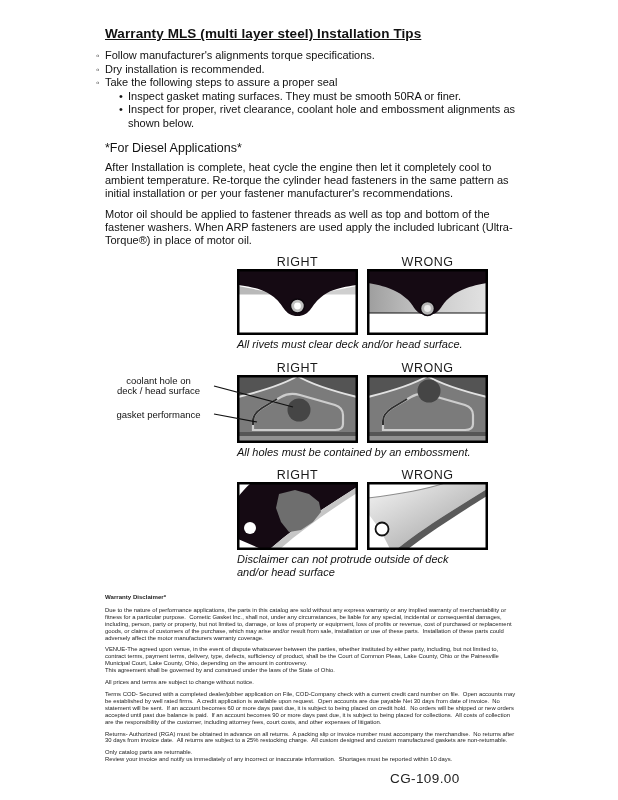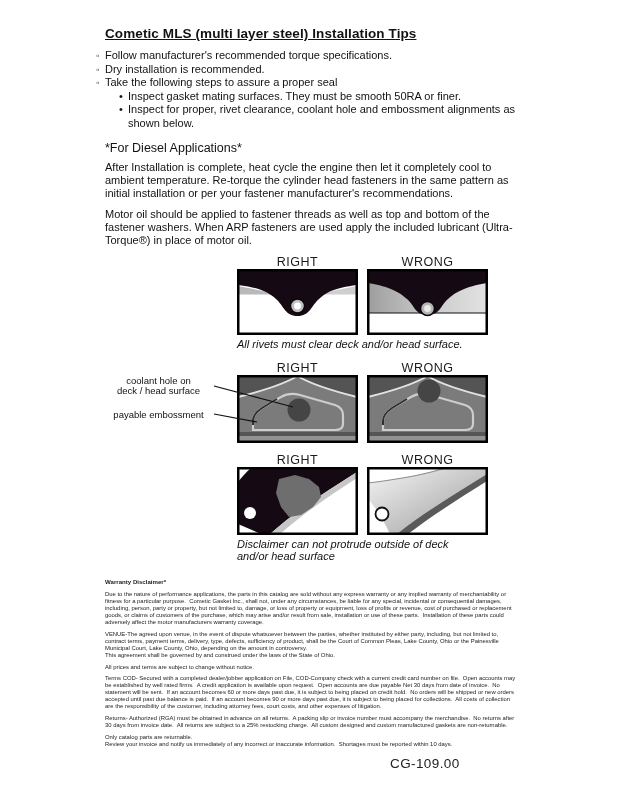--- a/index.html
+++ b/index.html
@@ -36,24 +36,24 @@
   .disclaimer .dhead { font-weight:bold; margin-bottom:6px; font-size:6.1px; }
   .disclaimer p { margin-bottom:5px; white-space:pre-wrap; }
 
   .footer-code { margin:8px 0 0 285px; font-size:13.5px; letter-spacing:.4px; color:#222; }
 </style>
 </head>
 <body>
 
 <div class="doc">
 
-  <h1 class="title">Cometic MLS (multi layer steel) Installation Tips</h1>
+  <h1 class="title">Warranty MLS (multi layer steel) Installation Tips</h1>
 
   <ul class="tips">
-    <li><span class="marker">◦</span><span>Follow manufacturer's recommended torque specifications.</span></li>
+    <li><span class="marker">◦</span><span>Follow manufacturer's alignments torque specifications.</span></li>
     <li><span class="marker">◦</span><span>Dry installation is recommended.</span></li>
     <li><span class="marker">◦</span><span>Take the following steps to assure a proper seal</span></li>
     <li class="sub"><span class="marker">•</span><span>Inspect gasket mating surfaces.  They must be smooth 50RA or finer.</span></li>
     <li class="sub"><span class="marker">•</span><span>Inspect for proper, rivet clearance, coolant hole and embossment alignments as shown below.</span></li>
   </ul>
 
   <div class="diesel-heading">*For Diesel Applications*</div>
   <p class="para">After Installation is complete, heat cycle the engine then let it completely cool to ambient temperature. Re-torque the cylinder head fasteners in the same pattern as initial installation or per your fastener manufacturer's recommendations.</p>
   <p class="para">Motor oil should be applied to fastener threads as well as top and bottom of the fastener washers. When ARP fasteners are used apply the included lubricant (Ultra-Torque®) in place of motor oil.</p>
 
@@ -91,21 +91,21 @@
           <circle cx="60.5" cy="39.5" r="3.4" fill="#e9e9e9"></circle>
           <rect x="1.25" y="1.25" width="118.5" height="63.5" fill="none" stroke="#000000" stroke-width="2.5"></rect>
         </svg>
       </div>
       <div class="dia-caption">All rivets must clear deck and/or head surface.</div>
     </div>
 
     <div class="dia-row">
       <div class="side-label lbl-coolant prewrap">coolant hole on
 deck / head surface</div>
-      <div class="side-label lbl-emboss">payable embossment</div>
+      <div class="side-label lbl-emboss">gasket performance</div>
       <svg class="leaders" width="408" height="82" viewBox="0 0 408 82">
         <line x1="109" y1="25" x2="188" y2="46" stroke="#111111" stroke-width="1.2"></line>
         <line x1="109" y1="53" x2="152" y2="61" stroke="#111111" stroke-width="1.2"></line>
       </svg>
       <div class="dia-labels">
         <span>RIGHT</span>
         <span>WRONG</span>
       </div>
       <div class="dia-boxes">
         <svg width="121" height="68" viewBox="0 0 121 68">
@@ -126,20 +126,21 @@
           <path d="M1,22 C25,16 49,8 60.5,1" fill="none" stroke="#e2e2e2" stroke-width="2"></path>
           <path d="M60.5,1 C72,8 96,16 120,22" fill="none" stroke="#e2e2e2" stroke-width="2"></path>
           <rect x="1" y="57" width="119" height="4" fill="#565656"></rect>
           <rect x="1" y="61" width="119" height="6" fill="#929292"></rect>
           <path d="M16,55 V46 C16,41 19,37 25,33 L44,22 C49,19 56,18 63,20 L98,30 C104,32 106,35 106,40 V49 C106,53 103,55 98,55 Z" fill="none" stroke="#cdcdcd" stroke-width="2.2"></path>
           <path d="M16,50 V46 C16,41 19,37 25,33 L40,24" fill="none" stroke="#2f2f2f" stroke-width="2"></path>
           <circle cx="62" cy="16" r="11.5" fill="#454545"></circle>
           <rect x="1.25" y="1.25" width="118.5" height="65.5" fill="none" stroke="#000000" stroke-width="2.5"></rect>
         </svg>
       </div>
+      <div class="dia-caption">All holes must be contained by an embossment.</div>
     </div>
 
     <div class="dia-row">
       <div class="dia-labels">
         <span>RIGHT</span>
         <span>WRONG</span>
       </div>
       <div class="dia-boxes">
         <svg width="121" height="68" viewBox="0 0 121 68">
           <rect width="121" height="68" fill="#ffffff"></rect>

